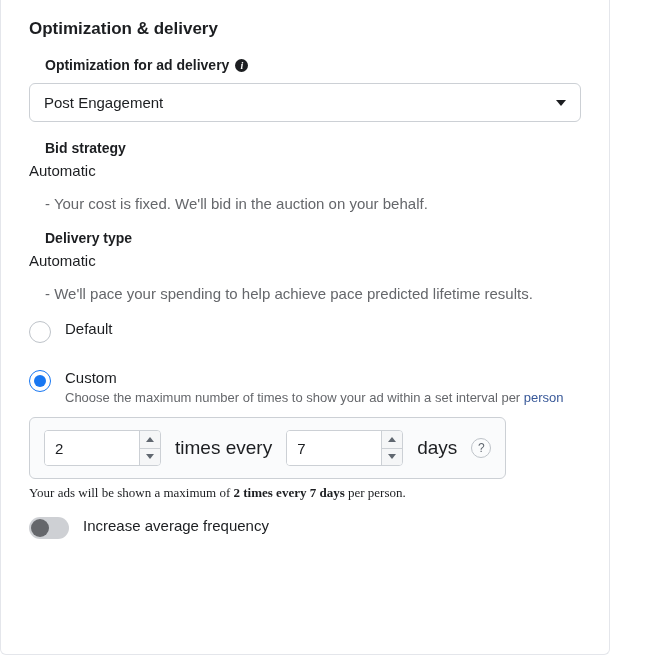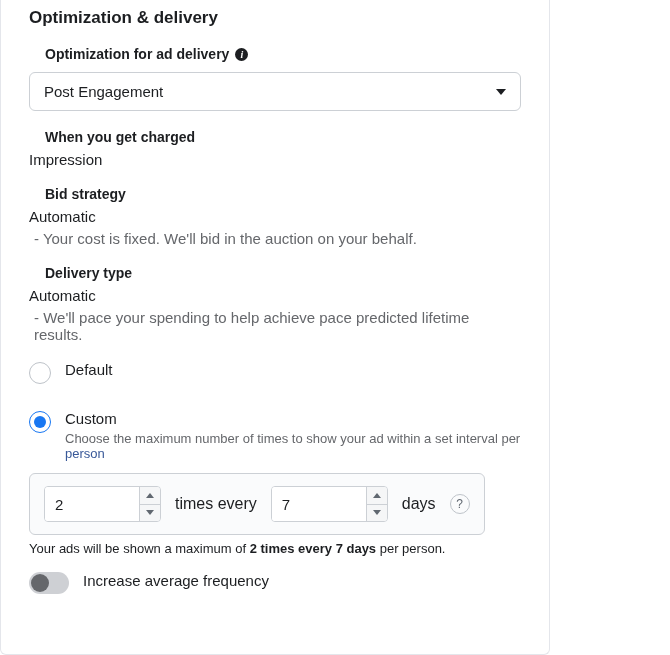--- a/index.html
+++ b/index.html
@@ -15,26 +15,26 @@
     font-family: Helvetica, Arial, sans-serif;
   }
   body {
     margin: 0;
     background: #fff;
     color: var(--text);
     font-size: 14px;
   }
   .card {
     box-sizing: border-box;
-    width: 550px;
+    width: 610px;
     min-height: 655px;
     border: 1px solid var(--card-border);
     border-top: none;
     border-radius: 0 0 6px 6px;
-    padding: 8px 28px 20px 28px;
+    padding: 19px 28px 20px 28px;
   }
   h2.section-title {
     font-size: 17px;
     font-weight: 700;
     margin: 0 0 18px 0;
   }
   .field-label {
     font-size: 14px;
     font-weight: 700;
     margin: 0 0 10px 16px;
@@ -78,21 +78,21 @@
   .block { margin-bottom: 18px; }
   .block:last-child { margin-bottom: 0; }
   .value-text {
     font-size: 15px;
     color: var(--text);
     margin: 0 0 2px 0;
   }
   .sub-text {
     font-size: 15px;
     color: var(--muted);
-    margin: 5px;
+    margin: 16px;
   }
   a.link { color: var(--link); text-decoration: none; }
 
   .radio-row {
     display: flex;
     align-items: flex-start;
     gap: 14px;
     margin-bottom: 26px;
   }
   .radio {
@@ -164,34 +164,35 @@
     border-left: 4px solid transparent;
     border-right: 4px solid transparent;
     border-bottom: 5px solid #606770;
   }
   .arrow-down {
     width: 0; height: 0;
     border-left: 4px solid transparent;
     border-right: 4px solid transparent;
     border-top: 5px solid #606770;
   }
-  .stepper-label { font-size: 16px; color: var(--text); }
+  .stepper-label { font-size: 19px; color: var(--text); }
   .help-icon {
     width: 18px; height: 18px;
     border: 1px solid #bec3c9;
     border-radius: 50%;
     display: inline-flex; align-items: center; justify-content: center;
     font-size: 12px; color: #606770;
     margin-left: auto;
     cursor: default;
   }
   .summary {
     font-size: 13px;
     color: var(--text);
     margin: 4px 0 14px 0;
+    font-family: Liberation Serif, serif;
   }
   .summary b { font-weight: 700; }
 
   .toggle-row {
     display: flex; gap: 14px;
     padding-top: 2px;
   }
   .toggle {
     width: 40px; height: 22px;
     border-radius: 11px;
@@ -220,24 +221,20 @@
     <div class="field-label">
       <span>Optimization for ad delivery</span>
       <span class="info-icon">i</span>
     </div>
     <div class="select">
       <span>Post Engagement</span>
       <span class="chevron-down"></span>
     </div>
   </div>
 
-  <div class="block">
-    <div class="field-label tight">When you get charged</div>
-    <p class="value-text">Impression</p>
-  </div>
 
   <div class="block">
     <div class="field-label tight">Bid strategy</div>
     <p class="value-text">Automatic</p>
     <p class="sub-text">- Your cost is fixed. We'll bid in the auction on your behalf.</p>
   </div>
 
   <div class="block">
     <div class="field-label tight">Delivery type</div>
     <p class="value-text">Automatic</p>

